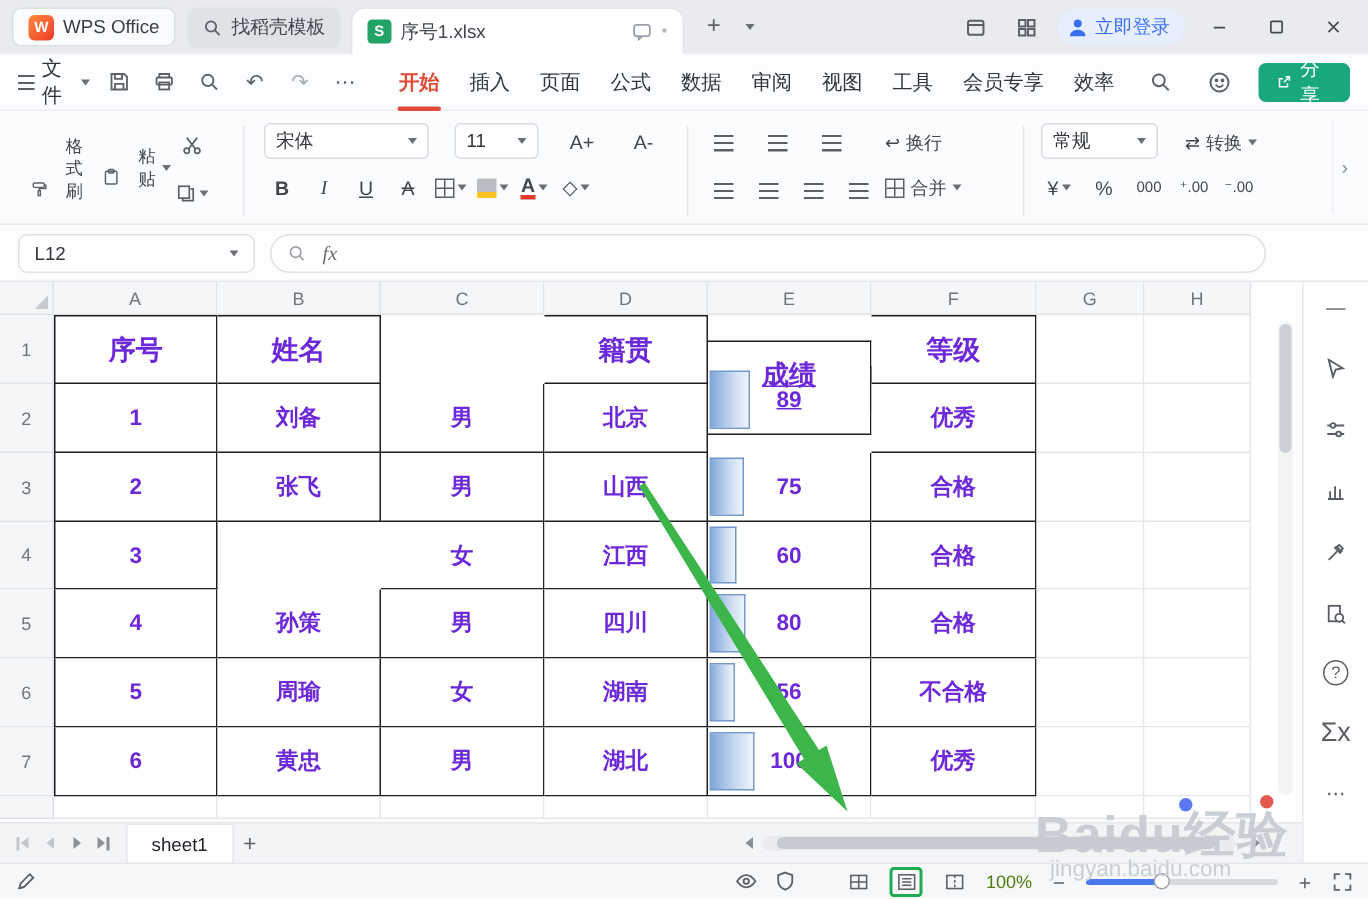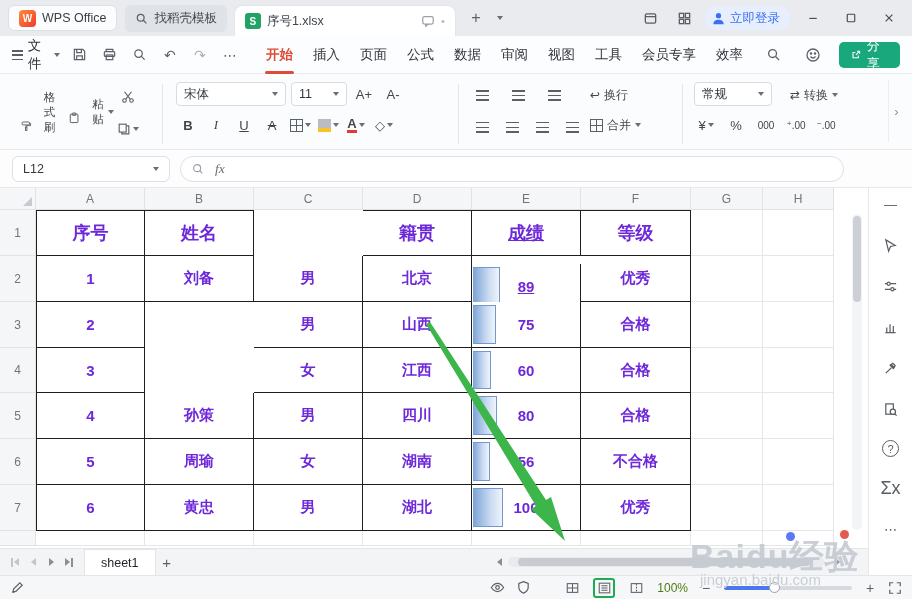--- a/index.html
+++ b/index.html
@@ -279,21 +279,21 @@
             <rect x="2.5" y="2.5" width="8" height="9"></rect>
             <path d="M5.5 11.5v2h8v-9h-2"></path>
           </svg>
         <span class="caret"></span>
       </div>
     </div>
   </div>
   <div class="abs vdiv" style="left:162px;top:6px;height:60px"></div>
 
   <div class="abs" style="left:176px;top:8px;width:276px">
-    <div class="flex" style="gap:5px">
+    <div class="flex" style="gap:17px">
       <div class="selbox" style="width:110px">
         <span>宋体</span>
           <span class="caret"></span>
       </div>
       <div class="selbox" style="width:56px">
         <span>11</span>
           <span class="caret"></span>
       </div>
       <div class="tbtn">A+</div>
       <div class="tbtn">A-</div>
@@ -467,51 +467,54 @@
     <div class="rhead" style="left: 0px; top: 343px; width: 36px; height: 15px;"></div>
     <div class="tcell hdr tt lt" style="left: 36px; top: 22px; width: 109px; height: 46px;">
       <span>序号</span>
     </div>
     <div class="tcell hdr tt" style="left: 145px; top: 22px; width: 109px; height: 46px;">
       <span>姓名</span>
     </div>
     <div class="tcell hdr tt" style="left: 363px; top: 22px; width: 109px; height: 46px;">
       <span>籍贯</span>
     </div>
-    <div class="tcell hdr tt" style="left: 472px; top: 22px; width: 109px; height: 46px; text-decoration: underline;">
+    <div class="tcell hdr tt" style="left: 472px; top: 39px; width: 109px; height: 46px; text-decoration: underline;">
       <span>成绩</span>
     </div>
     <div class="tcell hdr tt" style="left: 581px; top: 22px; width: 110px; height: 46px;">
       <span>等级</span>
     </div>
     <div class="lcell" style="left: 691px; top: 22px; width: 72px; height: 46px;"></div>
     <div class="lcell" style="left: 763px; top: 22px; width: 71px; height: 46px;"></div>
     <div class="tcell lt" style="left: 36px; top: 68px; width: 109px; height: 46px;">
       <span>1</span>
     </div>
     <div class="tcell" style="left: 145px; top: 68px; width: 109px; height: 46px;">
       <span>刘备</span>
     </div>
     <div class="tcell" style="left: 254px; top: 68px; width: 109px; height: 46px;">
       <span>男</span>
     </div>
     <div class="tcell" style="left: 363px; top: 68px; width: 109px; height: 46px;">
       <span>北京</span>
     </div>
-    <div class="tcell" style="left: 472px; top: 76px; width: 109px; height: 46px; text-decoration: underline;">
+    <div class="tcell" style="left: 472px; top: 56px; width: 109px; height: 46px; text-decoration: underline;">
       <div class="dbar" style="width: 26.7px;"></div>
       <span>89</span>
     </div>
     <div class="tcell" style="left: 581px; top: 68px; width: 110px; height: 46px;">
       <span>优秀</span>
     </div>
     <div class="lcell" style="left: 691px; top: 68px; width: 72px; height: 46px;"></div>
     <div class="lcell" style="left: 763px; top: 68px; width: 71px; height: 46px;"></div>
     <div class="tcell lt" style="left: 36px; top: 114px; width: 109px; height: 46px;">
       <span>2</span>
+    </div>
+    <div class="tcell" style="left: 145px; top: 114px; width: 109px; height: 46px;">
+      <span>张飞</span>
     </div>
     <div class="tcell" style="left: 254px; top: 114px; width: 109px; height: 46px;">
       <span>男</span>
     </div>
     <div class="tcell" style="left: 363px; top: 114px; width: 109px; height: 46px;">
       <span>山西</span>
     </div>
     <div class="tcell" style="left: 472px; top: 114px; width: 109px; height: 46px;">
       <div class="dbar" style="width: 22.5px;"></div>
       <span>75</span>

